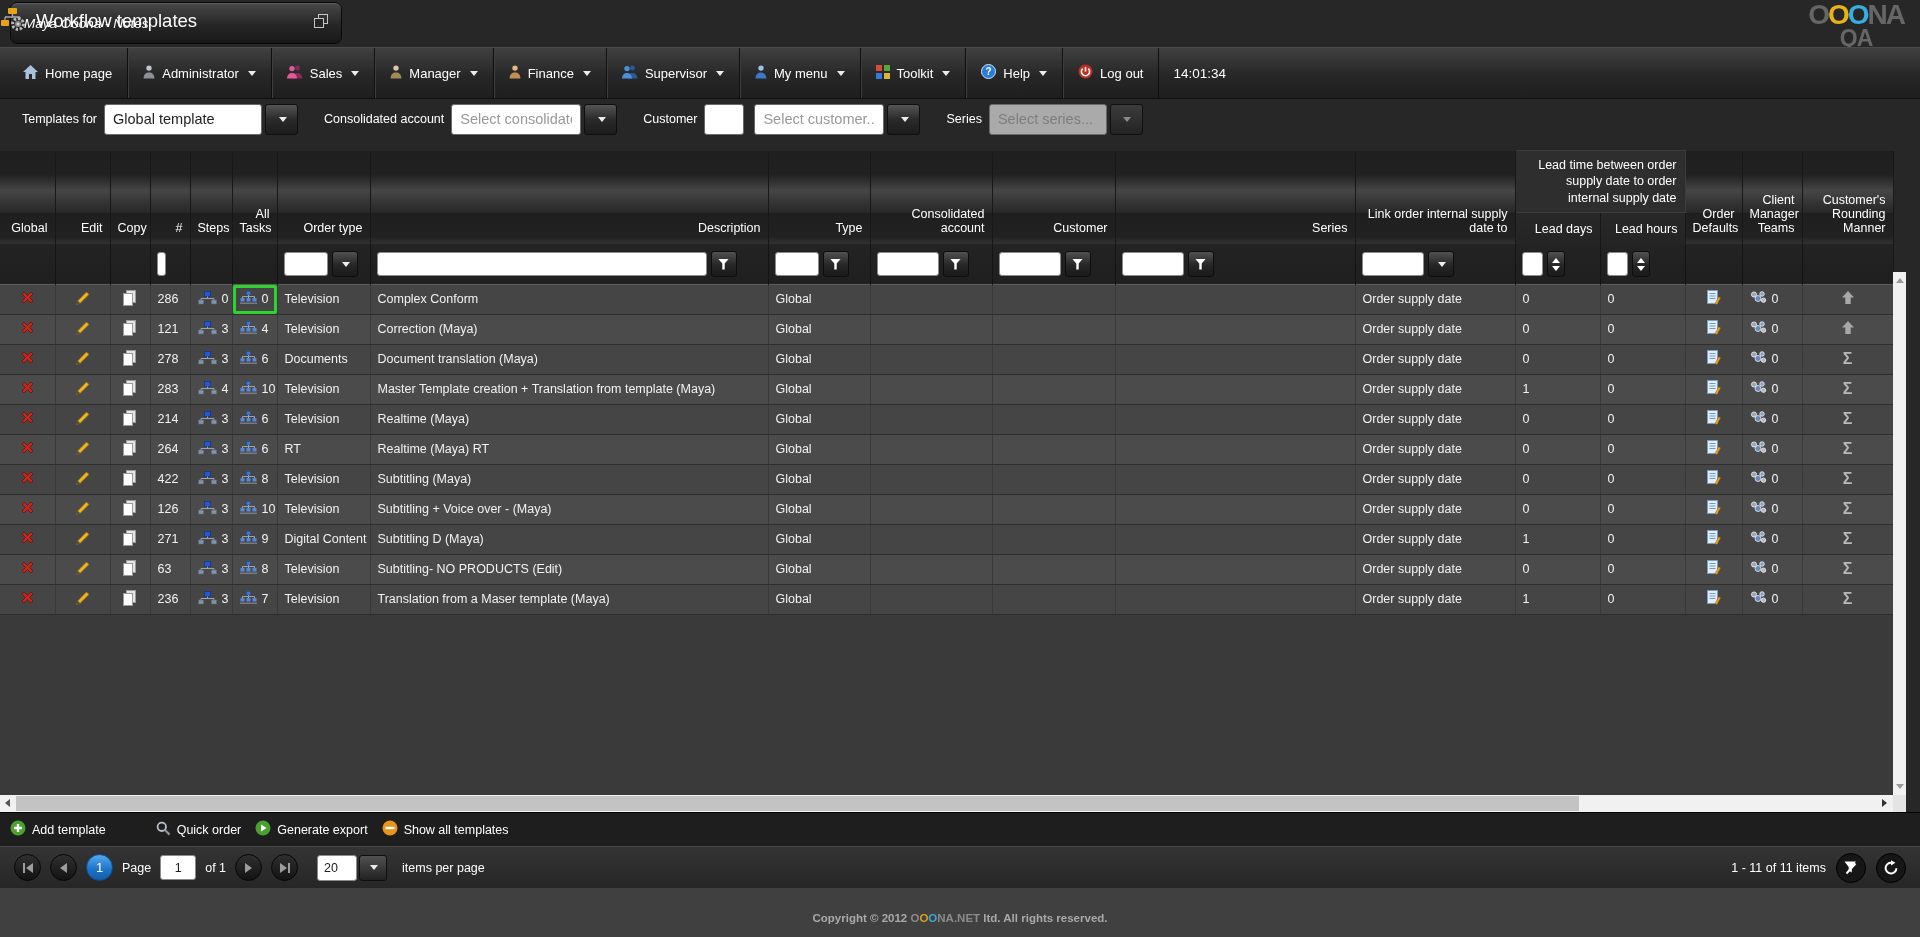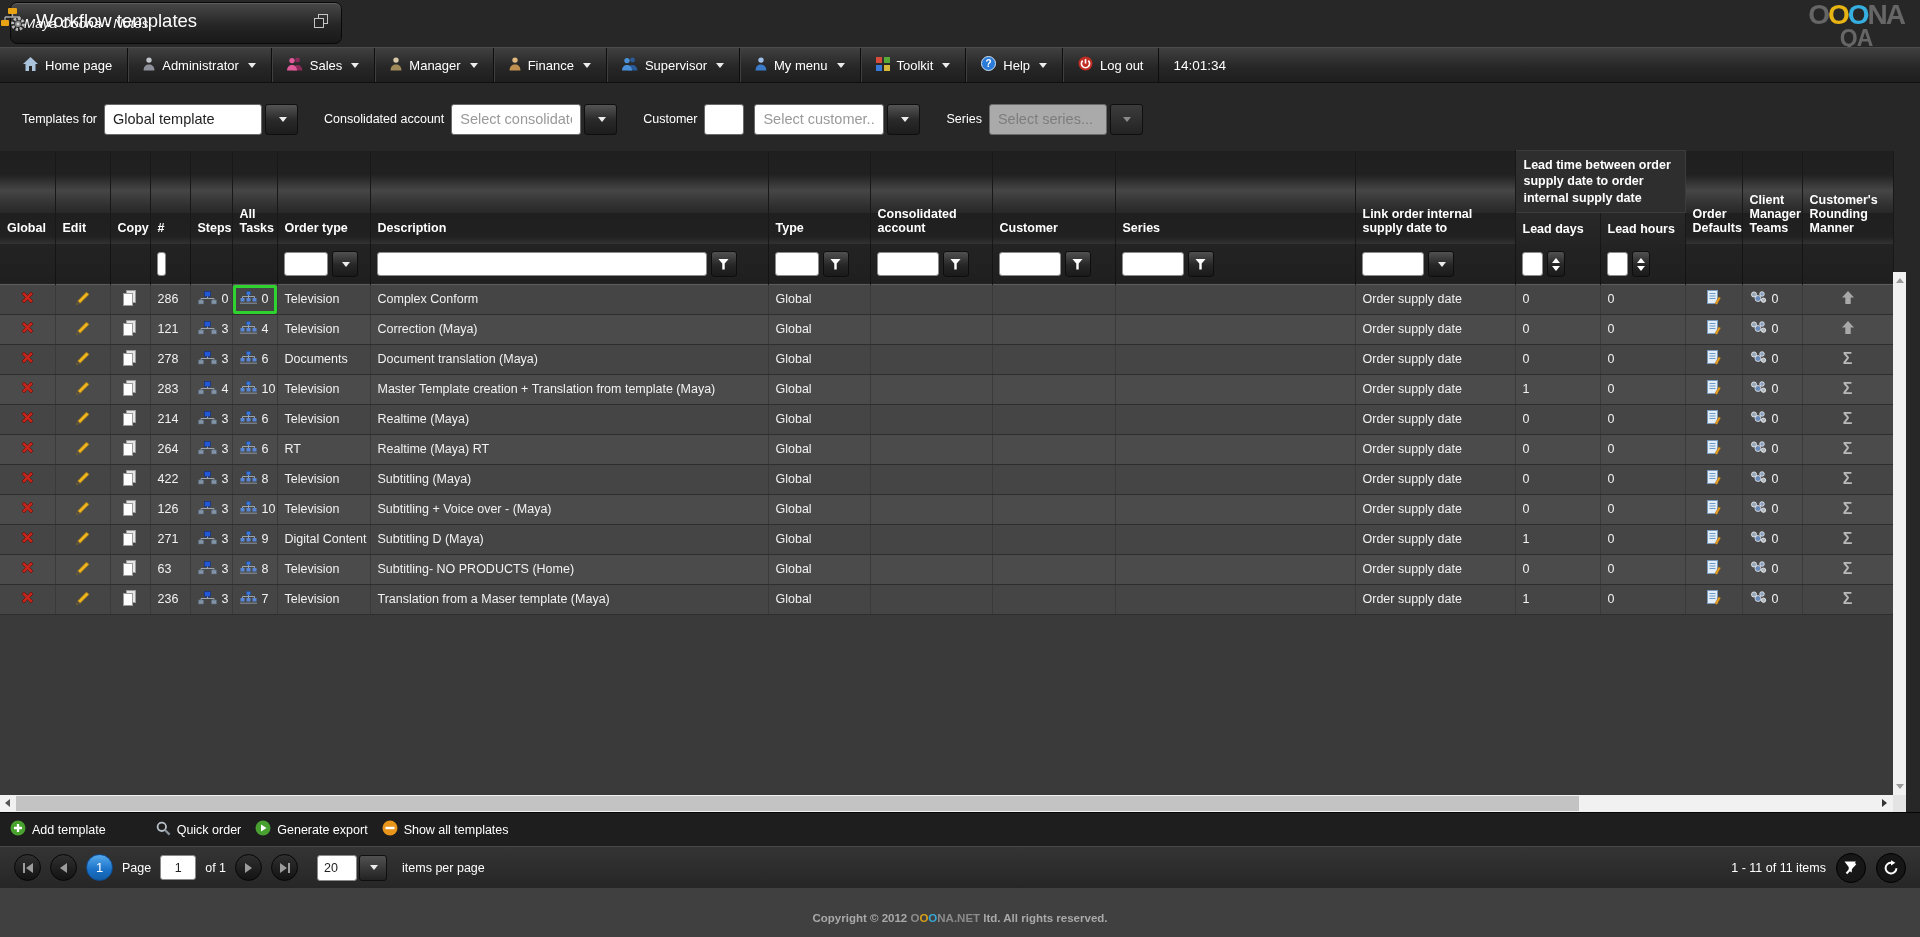--- a/index.html
+++ b/index.html
@@ -17,21 +17,21 @@
   .page-title { position:absolute; top:7px; left:0; right:0; display:flex; justify-content:flex-start; align-items:center; gap:10px; pointer-events:none; }
   .page-title .pt-text { font-size:18.5px; color:#fdfdfd; }
 
   
   .logo { position:absolute; right:16px; top:2px; text-align:center; line-height:.92; cursor:default; }
   .logo .l1 { font-size:28px; font-weight:800; letter-spacing:-2px; }
   .logo .l2 { font-size:23px; font-weight:800; letter-spacing:-1px; color:#666; }
   .lo-gray { color:#666; } .lo-yellow { color:#e8b414; } .lo-blue { color:#35aee0; }
 
   
-  .navbar { position:absolute; top:47px; left:0; right:0; height:36px;
+  .navbar { position:absolute; top:47px; left:0; right:0; height:52px;
     background:linear-gradient(#404040,#272727 55%,#1e1e1e); border-top:1px solid #4c4c4c; border-bottom:1px solid #101010;
     display:flex; align-items:stretch; padding-left:8px; }
   .nav-item { display:flex; align-items:center; gap:7px; padding:0 15px; font-size:13px; cursor:pointer;
     border-right:1px solid #0e0e0e; box-shadow:inset 1px 0 0 #3f3f3f; white-space:nowrap; }
   .nav-item:first-child { box-shadow:none; }
   .nav-clock { display:flex; align-items:center; padding:0 14px; font-size:13.5px; }
   .caret { width:0; height:0; border-left:4px solid transparent; border-right:4px solid transparent; border-top:5px solid #ececec; margin-left:2px; }
 
   
   .filterbar { position:absolute; top:96px; left:0; right:0; height:46px; display:flex; align-items:center; padding-left:22px; font-size:12.5px; }
@@ -42,21 +42,21 @@
   .ddbtn { width:33px; height:31px; margin-left:3px; border-radius:3px; border:1px solid #0f0f0f;
     background:linear-gradient(#545454,#2a2a2a 50%,#1c1c1c); display:flex; align-items:center; justify-content:center; cursor:pointer; }
   .combo.disabled .cbox { background:#aaaaaa; color:#7d7d7d; }
   .combo.disabled .cbox::placeholder { color:#7d7d7d; }
   .combo.disabled .ddbtn { background:linear-gradient(#3c3c3c,#232323); }
   .combo.disabled .caret { border-top-color:#8a8a8a; }
 
   
   .grid { position:absolute; top:150px; left:0; width:1906px; height:662px; }
   table { border-collapse:collapse; table-layout:fixed; width:1893px; }
-  th { font-weight:bold; font-size:12.5px; color:#fff; text-align:left; padding:4px 7px 9px;
+  th { font-weight:normal; font-size:12.5px; color:#fff; text-align:right; padding:4px 7px 9px;
     vertical-align:bottom; border-right:1px solid rgba(0,0,0,.38); overflow:hidden; cursor:pointer; }
   tr.h-top { height:50px; background:linear-gradient(180deg,#1f1f1f 0%,#212121 38%,#464646 64%,#303030 88%,#282828 100%); }
   tr.h-sub { height:32px; background:linear-gradient(180deg,#282828,#242424); }
   tr.h-sub th { padding-bottom:8px; }
   th.group-cell { vertical-align:top; background:#2e2e2e; border:1px solid #3c3c3c; padding:6px 8px; line-height:1.3; cursor:default; }
   tr.h-filter { height:40px; background:linear-gradient(#232323,#1f1f1f); border-bottom:1px solid #5c5c5c; }
   tr.h-filter td { padding:0 6px; vertical-align:middle; border-right:1px solid rgba(0,0,0,.38); }
   .fwrap { display:flex; align-items:center; gap:4px; }
   .f-input { height:24px; border:1px solid #8a8a8a; border-radius:3px; background:#fff; padding:0 4px; font-size:12px; color:#222; }
   .w-num{width:9px;padding:0;} .w-xs{width:44px;} .w-sm{width:44px;} .w-s{width:62px;} .w-desc{width:330px;} .w-n{width:21px;}
@@ -1047,21 +1047,21 @@
                   <path d="M8.5 4 V5.5 M2.5 5.5 H14.5 M2.5 5.5 V7 M8.5 5.5 V7 M14.5 5.5 V7" stroke="#9aa4ae" fill="none"></path>
                   <rect x="0.5" y="7" width="4" height="3.5" fill="#5a88d8"></rect>
                   <rect x="6.5" y="7" width="4" height="3.5" fill="#5a88d8"></rect>
                   <rect x="12.5" y="7" width="4" height="3.5" fill="#5a88d8"></rect>
                   <path d="M0 12.2 H17" stroke="#8a94a0"></path>
                 </svg></span>
               <span>8</span>
             </span>
           </td>
     <td>Television</td>
-    <td>Subtitling- NO PRODUCTS (Home)</td>
+    <td>Subtitling- NO PRODUCTS (Edit)</td>
     <td>Global</td>
     <td></td>
     <td></td>
     <td></td>
     <td>Order supply date</td>
     <td>0</td>
     <td>0</td>
     <td class="c"><span class="rowico"><svg width="14" height="15" viewBox="0 0 14 15">
                 <rect x="0.5" y="0.5" width="10" height="13" fill="#e4eef8" stroke="#7a9cc0"></rect>
                 <path d="M2.5 3.5 H8.5 M2.5 6 H8.5 M2.5 8.5 H8.5" stroke="#6a9ac8"></path>

